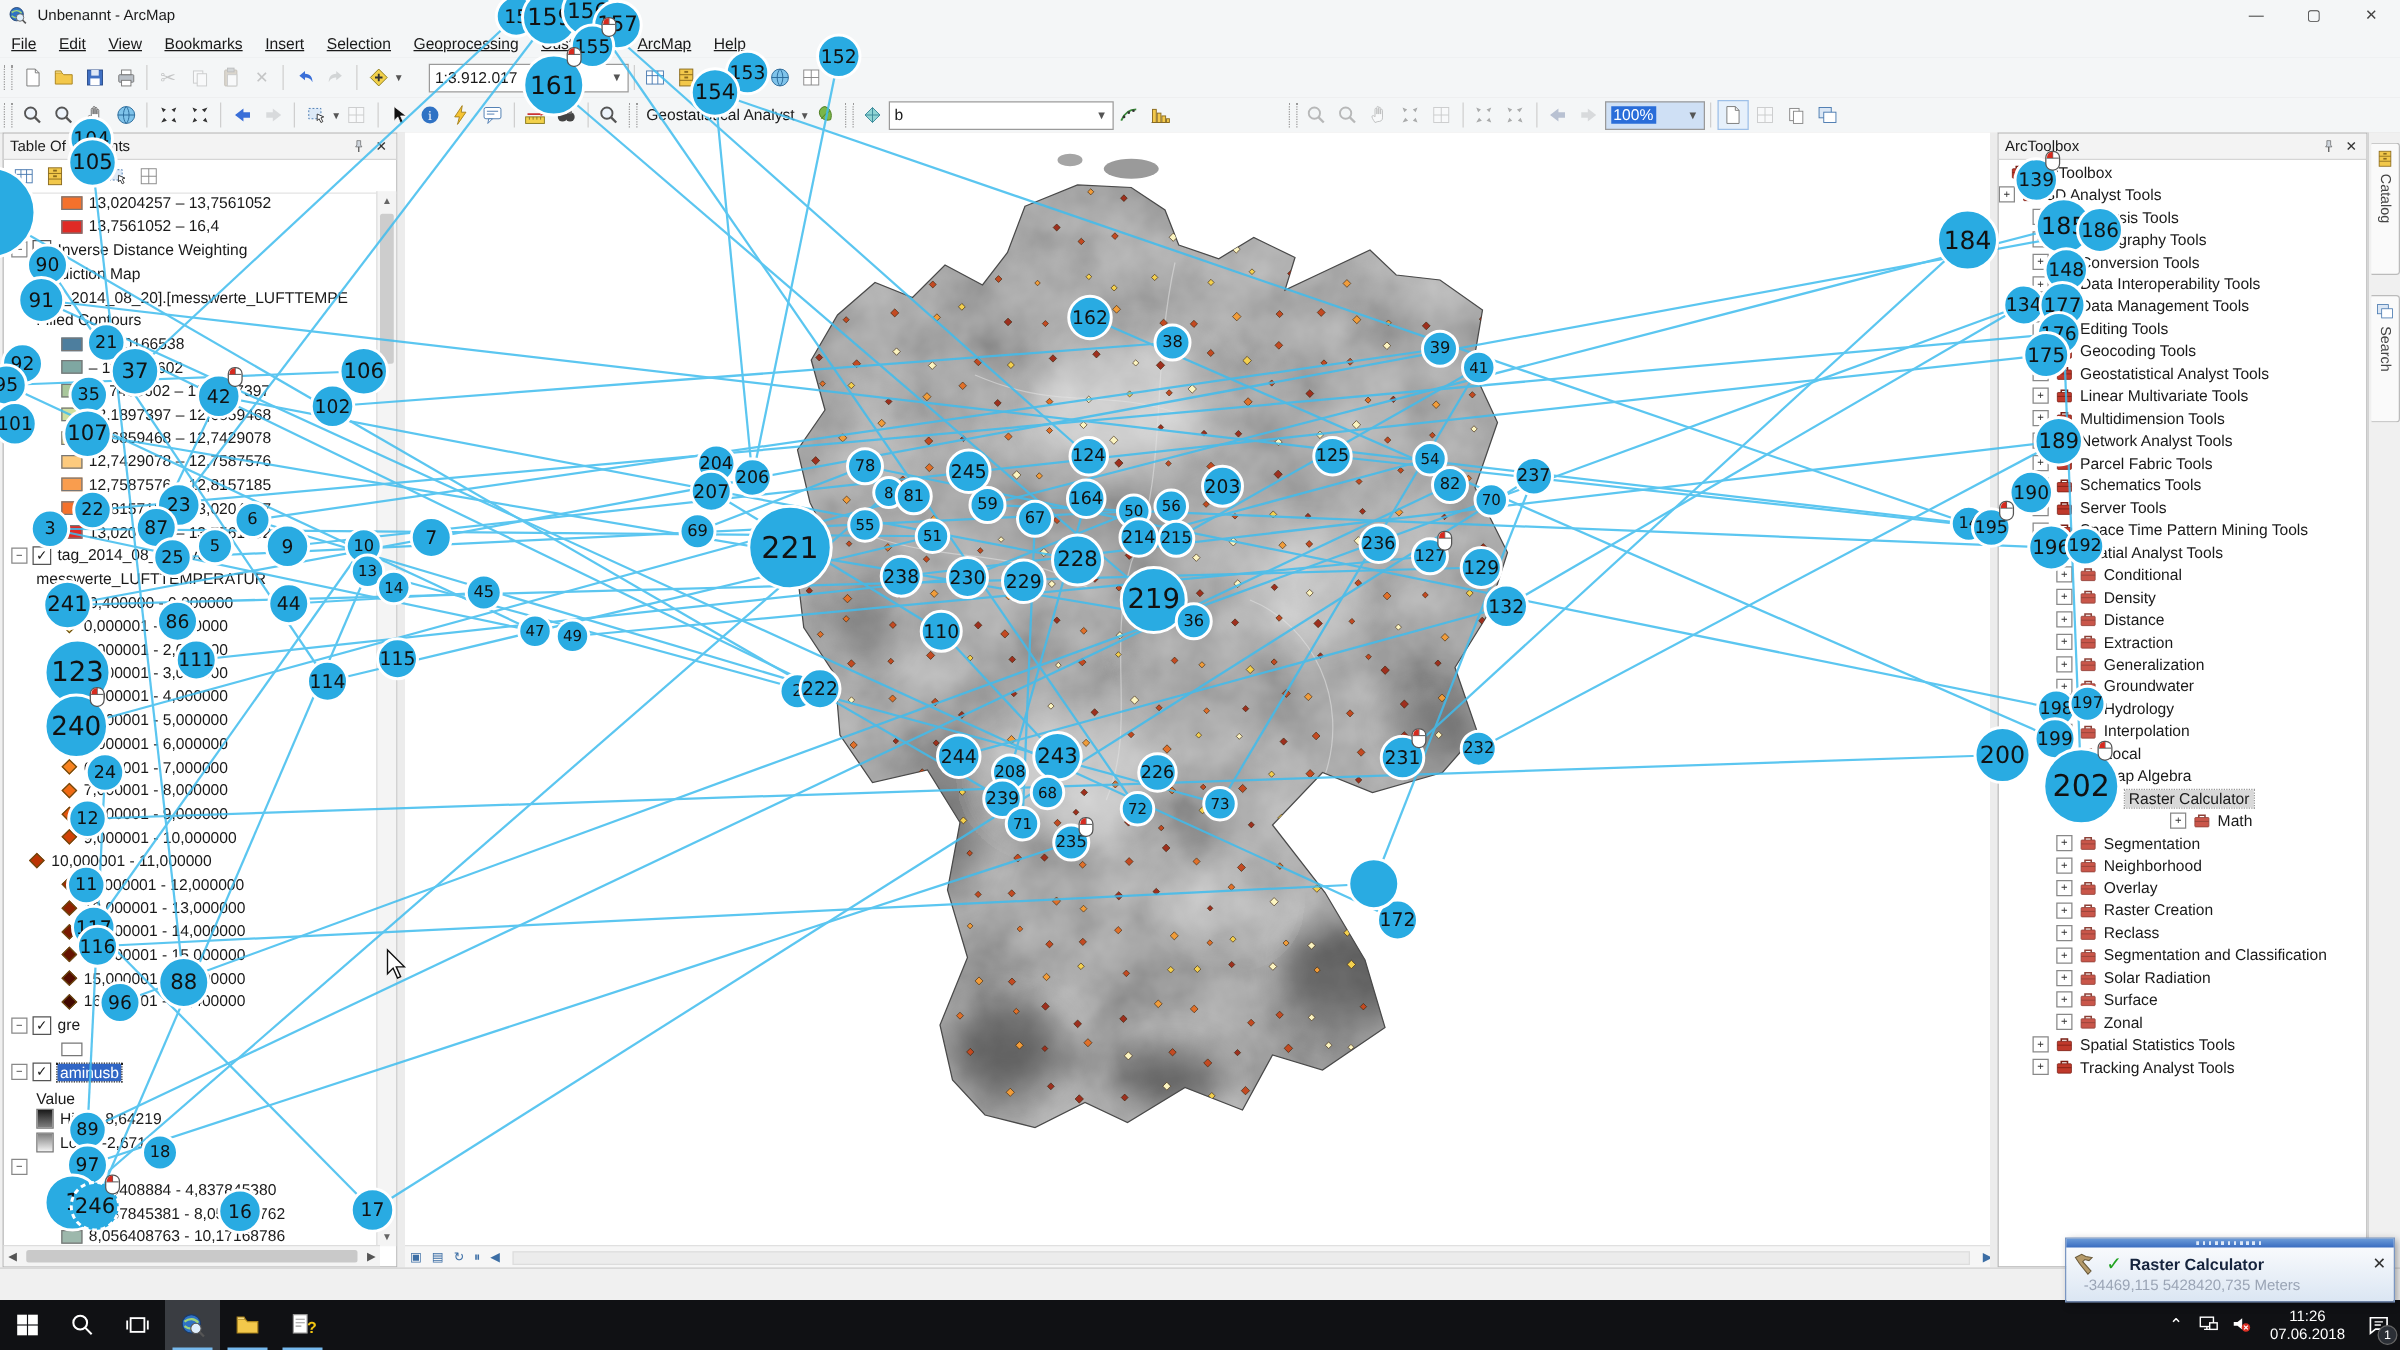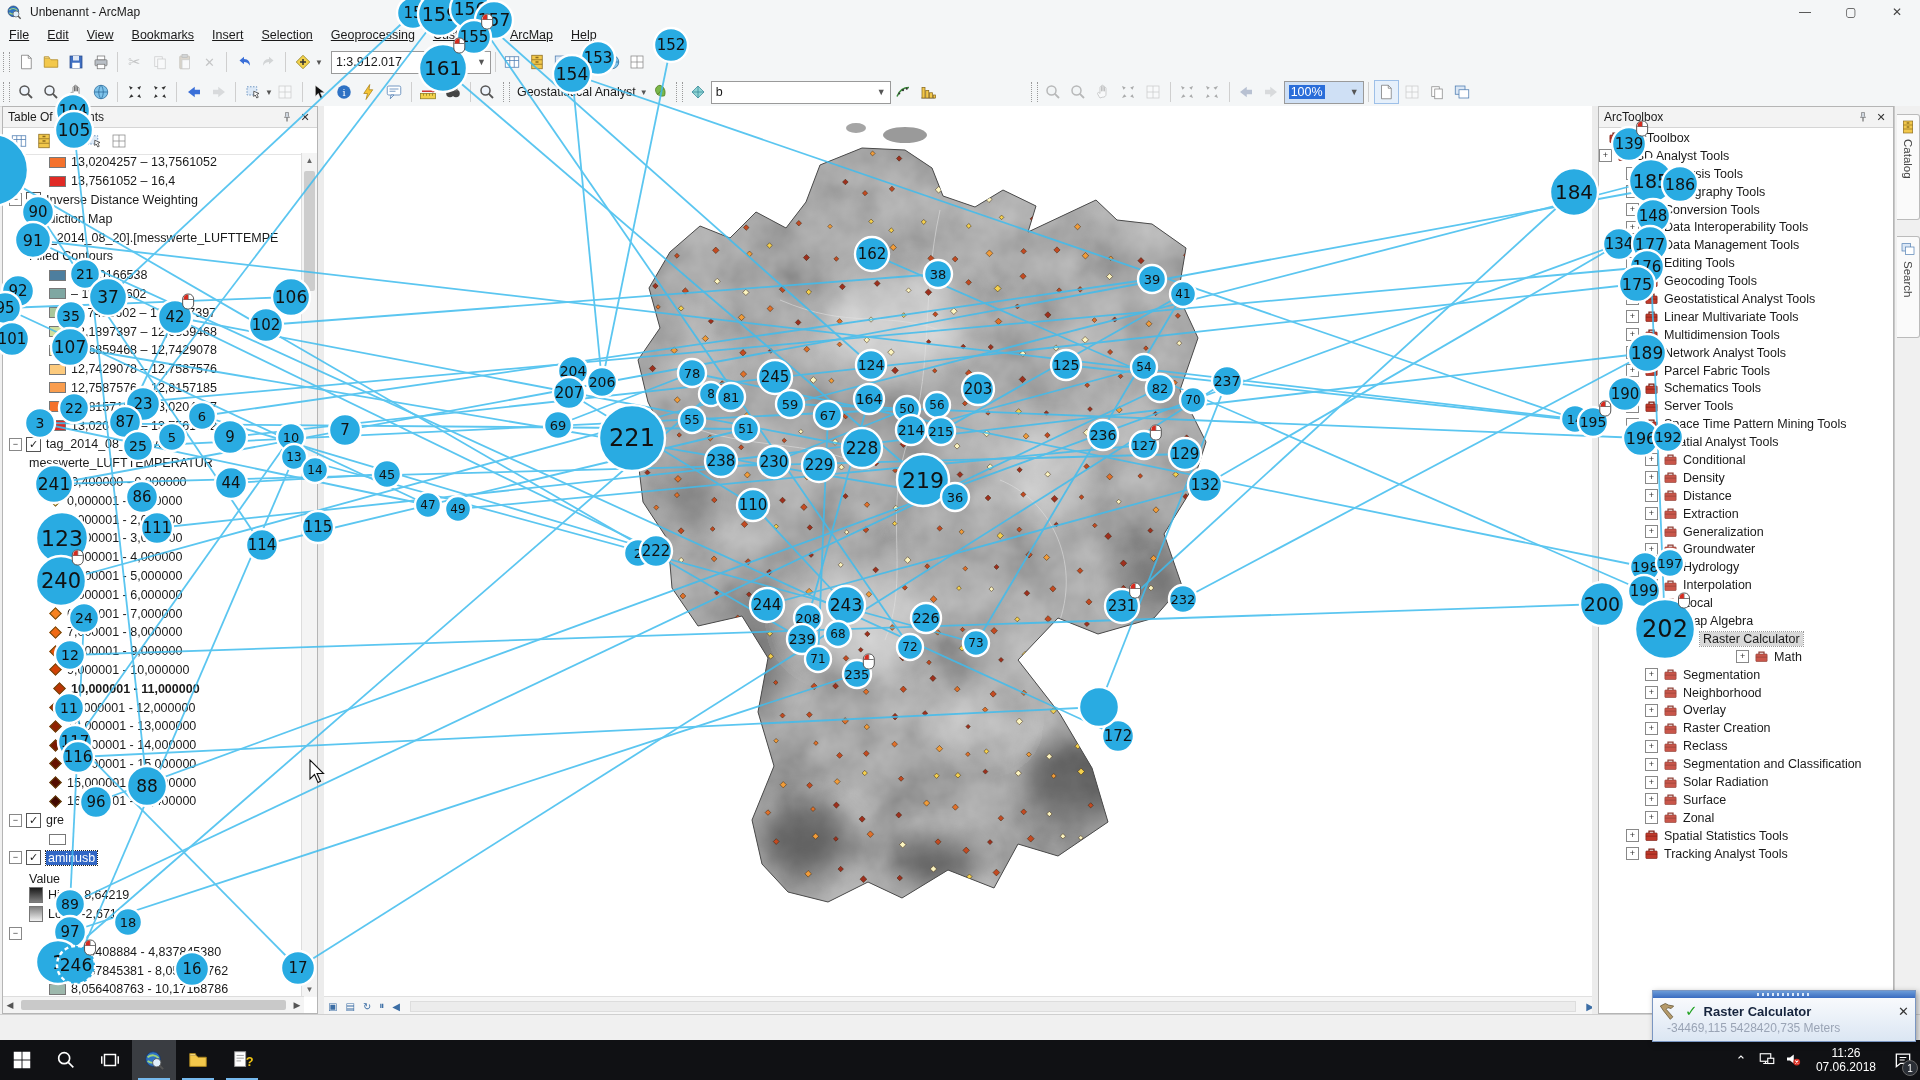--- a/index.html
+++ b/index.html
@@ -343,21 +343,21 @@
           <use href="#i-redo"></use>
         </svg>
       </span>
     <div class="tsep"></div>
     <span class="tbi">
         <svg>
           <use href="#i-add"></use>
         </svg>
       </span>
     <span style="font-size:8px;color:#555">▼</span>
-    <div class="combo" style="width:150px;margin-left:8px">
+    <div class="combo" style="width:150px;margin-left:20px">
       <span>1:3.912.017</span>
         <span class="arr">▼</span>
     </div>
     <div class="tsep"></div>
     <span class="tbi">
         <svg>
           <use href="#i-tbl"></use>
         </svg>
       </span>
     <span class="tbi">
@@ -726,21 +726,21 @@
           <span class="lbl">7,000001 - 8,000000</span>
         </div>
         <div class="trow" style="padding-left: 46px;">
           <span class="mk" style="background: rgb(226, 84, 12);"></span>
           <span class="lbl">8,000001 - 9,000000</span>
         </div>
         <div class="trow" style="padding-left: 46px;">
           <span class="mk" style="background: rgb(209, 65, 6);"></span>
           <span class="lbl">9,000001 - 10,000000</span>
         </div>
-        <div class="trow" style="padding-left: 50px; font-weight: bold;">
+        <div class="trow" style="padding-left: 20px;">
           <span class="mk" style="background: rgb(188, 52, 3);"></span>
           <span class="lbl">10,000001 - 11,000000</span>
         </div>
         <div class="trow" style="padding-left: 46px;">
           <span class="mk" style="background: rgb(165, 42, 2);"></span>
           <span class="lbl">11,000001 - 12,000000</span>
         </div>
         <div class="trow" style="padding-left: 46px;">
           <span class="mk" style="background: rgb(143, 34, 1);"></span>
           <span class="lbl">12,000001 - 13,000000</span>

